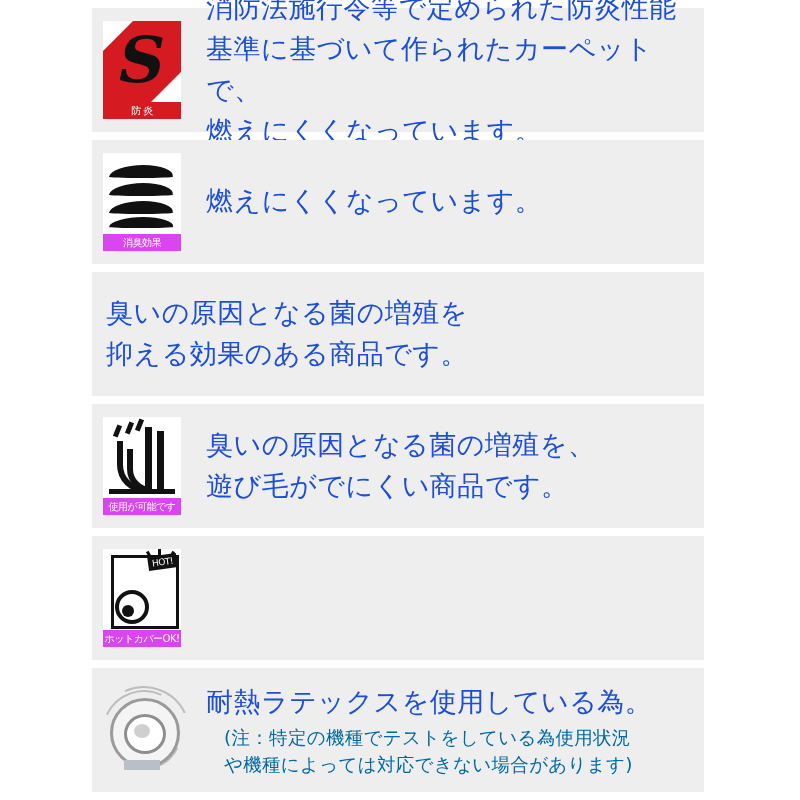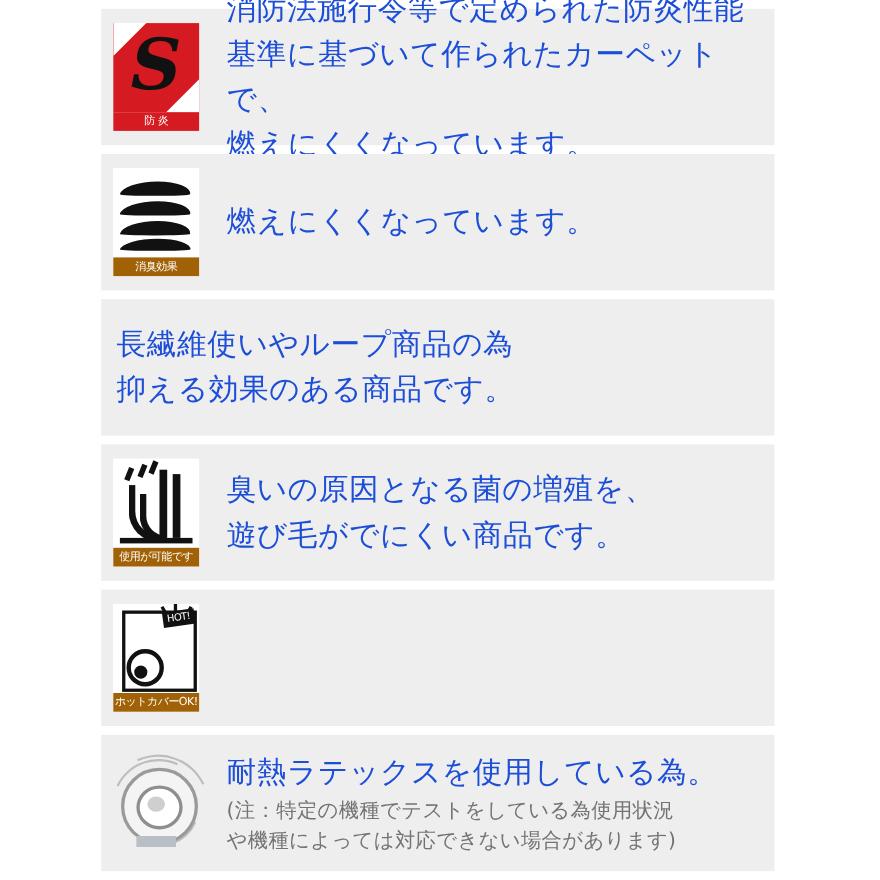--- a/index.html
+++ b/index.html
@@ -52,42 +52,43 @@
     font-size: 27px;
     line-height: 1.52;
     color: #1d4ed8;
     letter-spacing: 0.5px;
     white-space: pre-line;
     font-family: Liberation Serif, serif;
   }
   .feat-sub {
     font-size: 18.5px;
     line-height: 1.42;
-    color: #737373;
+    color: #0369a1;
     letter-spacing: 0.3px;
     white-space: pre-line;
     font-family: "DejaVu Sans", sans-serif;
     margin-top: 2px;
+    margin-left: 18px;
   }
 
   
   .mark {
     position: relative;
     width: 78px;
     height: 98px;
     background: #ffffff;
     box-sizing: border-box;
   }
   .mark .cap {
     position: absolute;
     left: 0;
     right: 0;
     bottom: 0;
     height: 17px;
-    background: #a16207;
+    background: #d946ef;
     color: #ffffff;
     font-size: 10px;
     line-height: 17px;
     text-align: center;
     font-family: "DejaVu Sans", sans-serif;
     letter-spacing: -0.5px;
     white-space: nowrap;
     overflow: hidden;
   }
   .mark .cap.red { background: #d51a22; }
@@ -348,21 +349,21 @@
           <div class="cap">消臭効果</div>
         </div>
       </div>
       <div class="text-cell">
         <div class="feat-text">燃えにくくなっています。</div>
       </div>
     </div>
 
     <div class="feature-row">
       <div class="text-cell">
-        <div class="feat-text">長繊維使いやループ商品の為
+        <div class="feat-text">臭いの原因となる菌の増殖を
 抑える効果のある商品です。</div>
       </div>
     </div>
 
     <div class="feature-row">
       <div class="icon-cell">
         <div class="mark m-asobi">
           <div class="body">
             <div class="dots">
               <span class="d1"></span>

